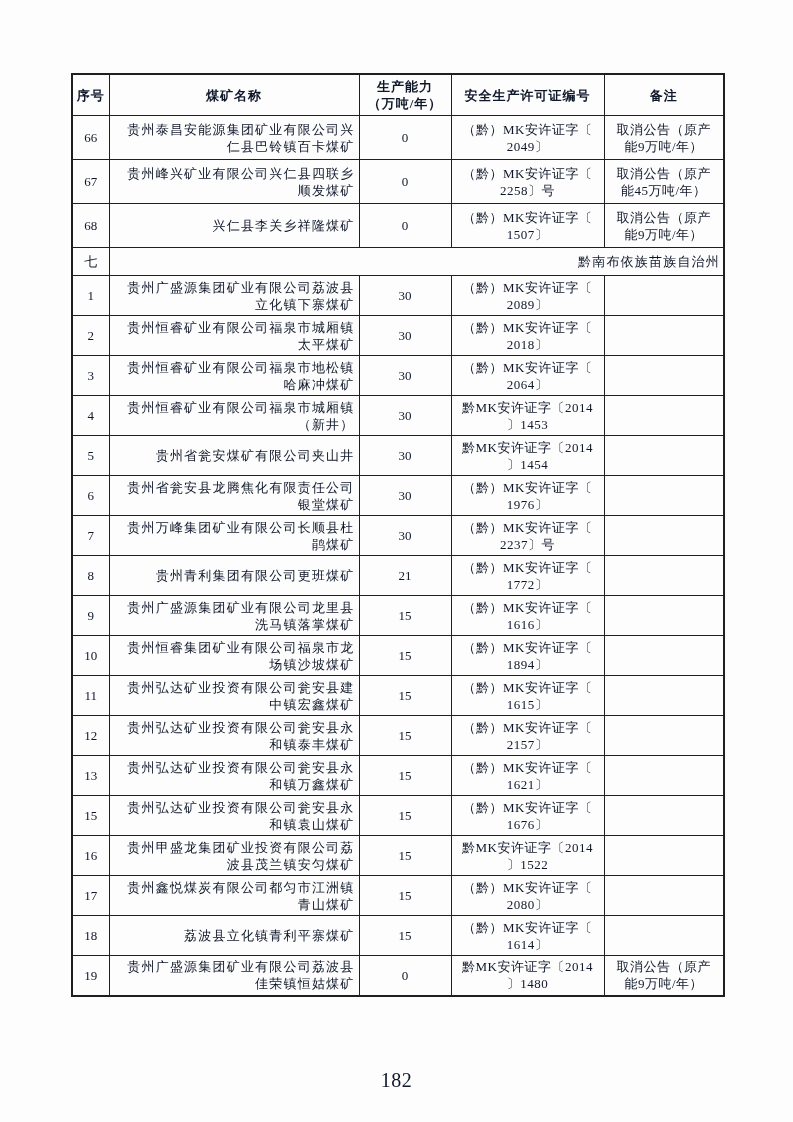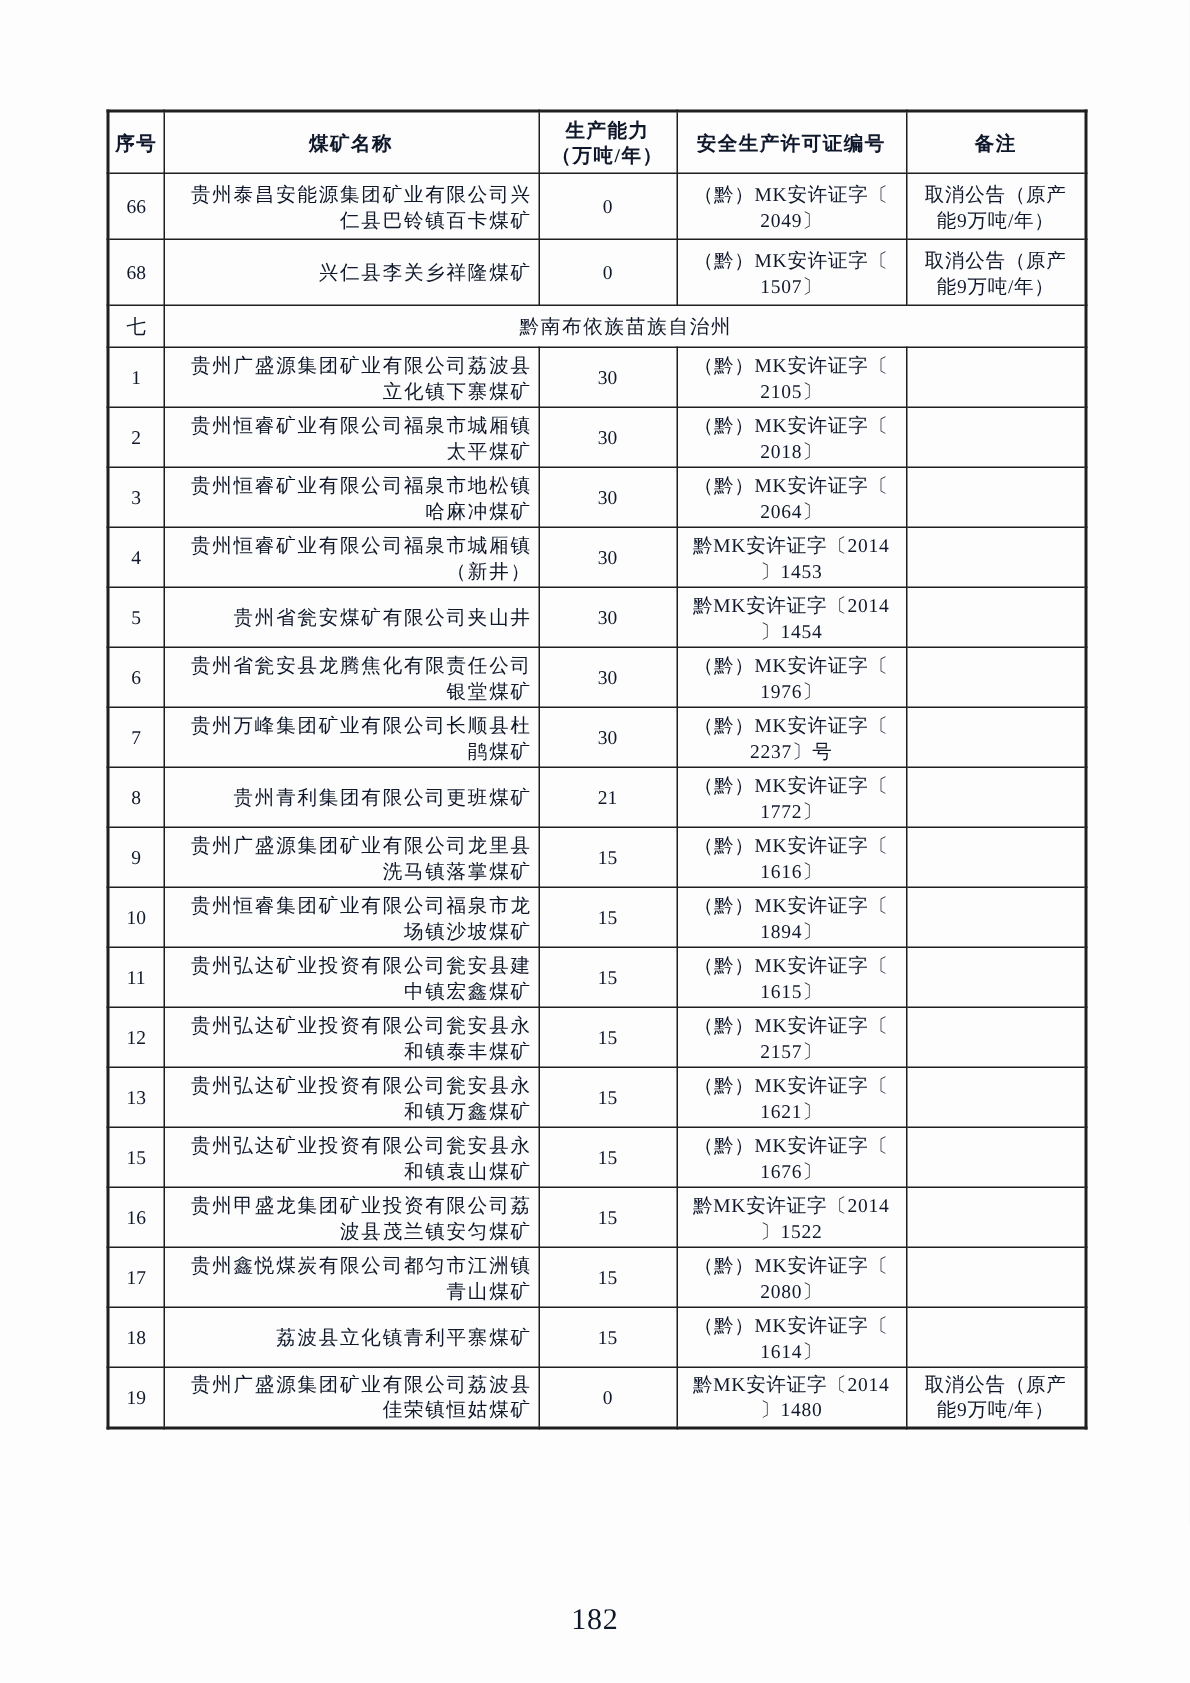--- a/index.html
+++ b/index.html
@@ -41,21 +41,21 @@
   tr.r-cancel{height:44px;}
   tr.r-normal{height:40px;}
   tr.r-section{height:28px;}
   td.c-name{
     text-align:right;
     padding-left:5px;
     padding-right:4px;
     letter-spacing:1.2px;
   }
   td.c-section-title{
-    text-align:center;
+    text-align:right;
     padding-left:5px;
     letter-spacing:1.2px;
   }
   td.c-no,td.c-cap{
     letter-spacing:0;
   }
   .ln{display:block;}
   .page-number{
     position:absolute;
     left:0;top:1069px;
@@ -108,20 +108,36 @@
           <td class="c-license">
             <span class="ln">（黔）MK安许证字〔</span>
             <span class="ln">2049〕</span>
           </td>
           <td class="c-remark">
             <span class="ln">取消公告（原产</span>
             <span class="ln">能9万吨/年）</span>
           </td>
         </tr>
         <tr class="r-cancel">
+          <td class="c-no">67</td>
+          <td class="c-name">
+            <span class="ln">贵州峰兴矿业有限公司兴仁县四联乡</span>
+            <span class="ln">顺发煤矿</span>
+          </td>
+          <td class="c-cap">0</td>
+          <td class="c-license">
+            <span class="ln">（黔）MK安许证字〔</span>
+            <span class="ln">2258〕号</span>
+          </td>
+          <td class="c-remark">
+            <span class="ln">取消公告（原产</span>
+            <span class="ln">能45万吨/年）</span>
+          </td>
+        </tr>
+        <tr class="r-cancel">
           <td class="c-no">68</td>
           <td class="c-name">
             <span class="ln">兴仁县李关乡祥隆煤矿</span>
           </td>
           <td class="c-cap">0</td>
           <td class="c-license">
             <span class="ln">（黔）MK安许证字〔</span>
             <span class="ln">1507〕</span>
           </td>
           <td class="c-remark">
@@ -135,21 +151,21 @@
         </tr>
         <tr class="r-normal">
           <td class="c-no">1</td>
           <td class="c-name">
             <span class="ln">贵州广盛源集团矿业有限公司荔波县</span>
             <span class="ln">立化镇下寨煤矿</span>
           </td>
           <td class="c-cap">30</td>
           <td class="c-license">
             <span class="ln">（黔）MK安许证字〔</span>
-            <span class="ln">2105〕</span>
+            <span class="ln">2089〕</span>
           </td>
           <td class="c-remark"></td>
         </tr>
         <tr class="r-normal">
           <td class="c-no">2</td>
           <td class="c-name">
             <span class="ln">贵州恒睿矿业有限公司福泉市城厢镇</span>
             <span class="ln">太平煤矿</span>
           </td>
           <td class="c-cap">30</td>

